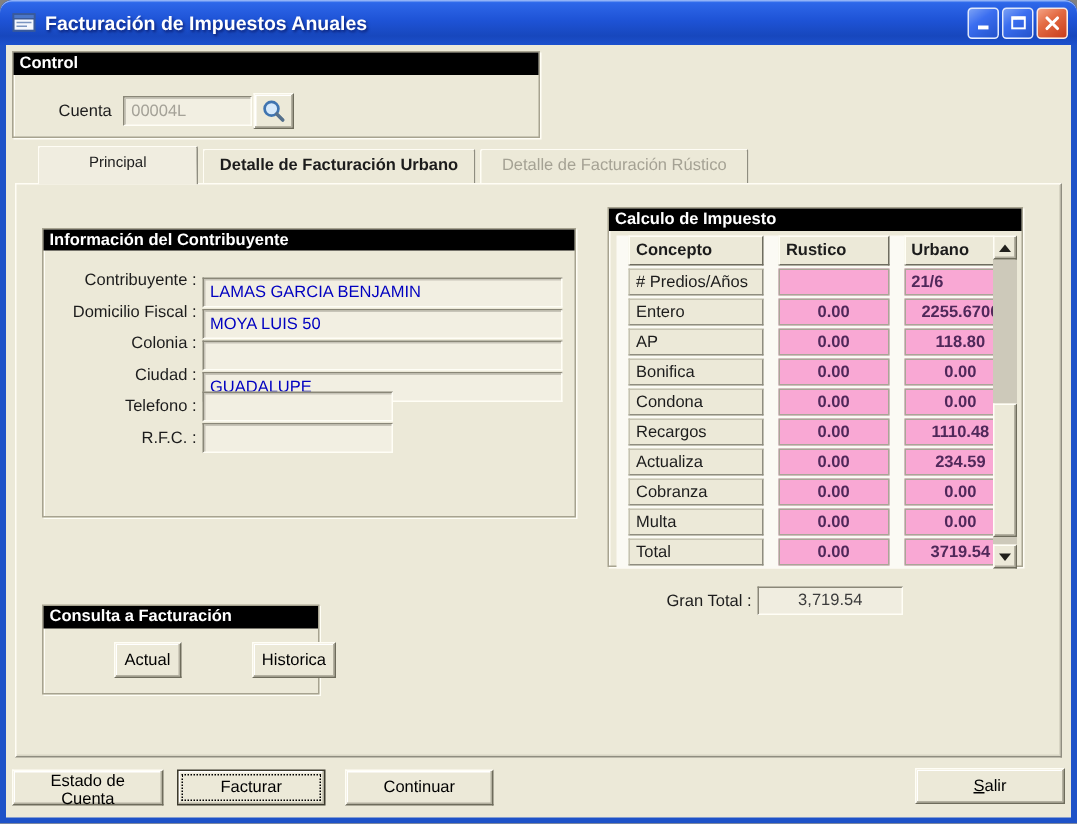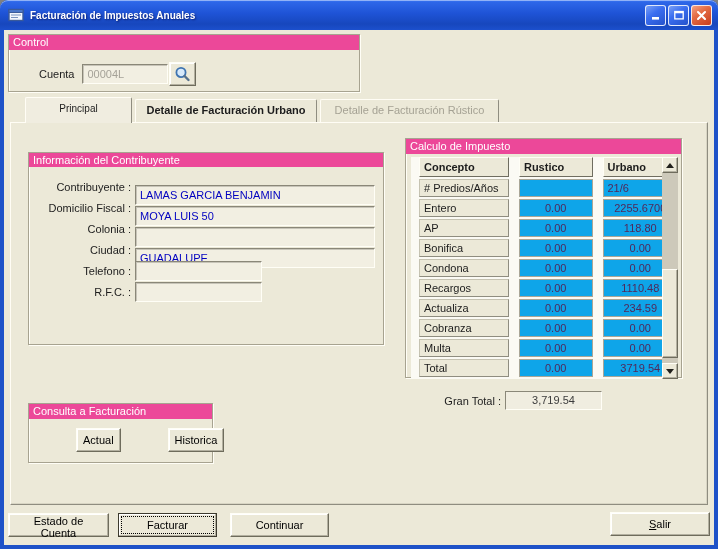--- a/index.html
+++ b/index.html
@@ -12,41 +12,41 @@
   }
   
   .titlebar {
     position:absolute; left:0; top:0; width:718px; height:30px;
     border-radius:8px 8px 0 0;
     background:linear-gradient(180deg,#3a77f2 0%,#2d66e8 8%,#1e53d6 45%,#1747bd 80%,#1c50cd 100%);
     box-shadow:inset 0 1px 0 rgba(255,255,255,.45);
     display:flex; align-items:center; padding:0 6px 0 8px;
   }
   .title-icon { width:17px; height:16px; margin-right:5px; flex:0 0 auto; }
-  .title-text { color:#fff; font-weight:bold; font-size:10px; text-shadow:1px 1px 2px rgba(0,0,60,.6); flex:1; }
+  .title-text { color:#fff; font-weight:bold; font-size:13px; text-shadow:1px 1px 2px rgba(0,0,60,.6); flex:1; }
   .winbtns { display:flex; gap:2px; }
   .wbtn {
     width:21px; height:21px; border-radius:3px; border:1px solid rgba(255,255,255,.85);
     display:flex; align-items:center; justify-content:center;
   }
   .wbtn.bluebtn { background:linear-gradient(145deg,#7ba1f5 0%,#3b6ef0 40%,#2453cc 100%); }
   .wbtn.redbtn  { background:linear-gradient(145deg,#f3a183 0%,#e36b43 40%,#c83c1c 100%); }
   
   .client {
     position:absolute; left:4px; top:30px; width:710px; height:515px;
     background:#ece9d8;
   }
   
   .groupbox {
     position:absolute; background:#ece9d8;
     border:1px solid #a7a390;
     box-shadow:1px 1px 0 #fffef6, inset 1px 1px 0 #fffef6;
   }
   .gb-header {
-    height:15px; background:#ec4899; color:#fff; font-weight:normal;
+    height:15px; background:#000000; color:#fff; font-weight:bold;
     line-height:15px; padding-left:4px; overflow:hidden;
   }
   
   .control-box { left:4px; top:4px; width:352px; height:58px; }
   .control-row { display:flex; align-items:center; margin:12px 0 0 30px; }
   .control-row label { margin-right:8px; }
   .xp-input {
     height:20px; background:#f2efe2; color:#0000c0;
     border:1px solid #8a8778; border-bottom-color:#fffef6; border-right-color:#fffef6;
     box-shadow:inset 1px 1px 0 rgba(120,118,105,.35);
@@ -98,21 +98,21 @@
   .gcell { height:18px; margin:0 2px 2px 8px; padding:0 4px; line-height:16px; overflow:hidden; }
   .col-concepto { width:93px; }
   .col-rustico  { width:76px; }
   .col-urbano   { width:78px; margin-right:0; }
   .ghead .gcell {
     height:20px; line-height:18px; font-weight:bold; background:#ece9d8;
     border:1px solid #6f6d60; border-top-color:#fffef6; border-left-color:#fffef6;
   }
   .trow .gcell { border:1px solid #a9a697; }
   .trow .col-concepto { background:#ece9d8; border-color:#c6c3b2; border-right-color:#8f8d80; border-bottom-color:#8f8d80; }
-  .trow .col-rustico, .trow .col-urbano { background:#0ea5e9; color:#50285a; text-align:center; }
+  .trow .col-rustico, .trow .col-urbano { background:#f9a8d4; color:#50285a; text-align:center;font-weight:bold; }
   .trow:first-child .col-urbano { text-align:left; }
   
   .vscroll { position:absolute; left:251px; top:0; width:16px; height:222px; background:#cdc9ba; }
   .sb-btn {
     position:absolute; left:0; width:16px; height:16px; background:#ece9d8;
     border:1px solid #6e6c5c; border-top-color:#fffef6; border-left-color:#fffef6;
     box-shadow:inset -1px -1px 0 #b3b0a0;
     display:flex; align-items:center; justify-content:center;
   }
   .sb-up { top:0; } .sb-down { bottom:0; }

